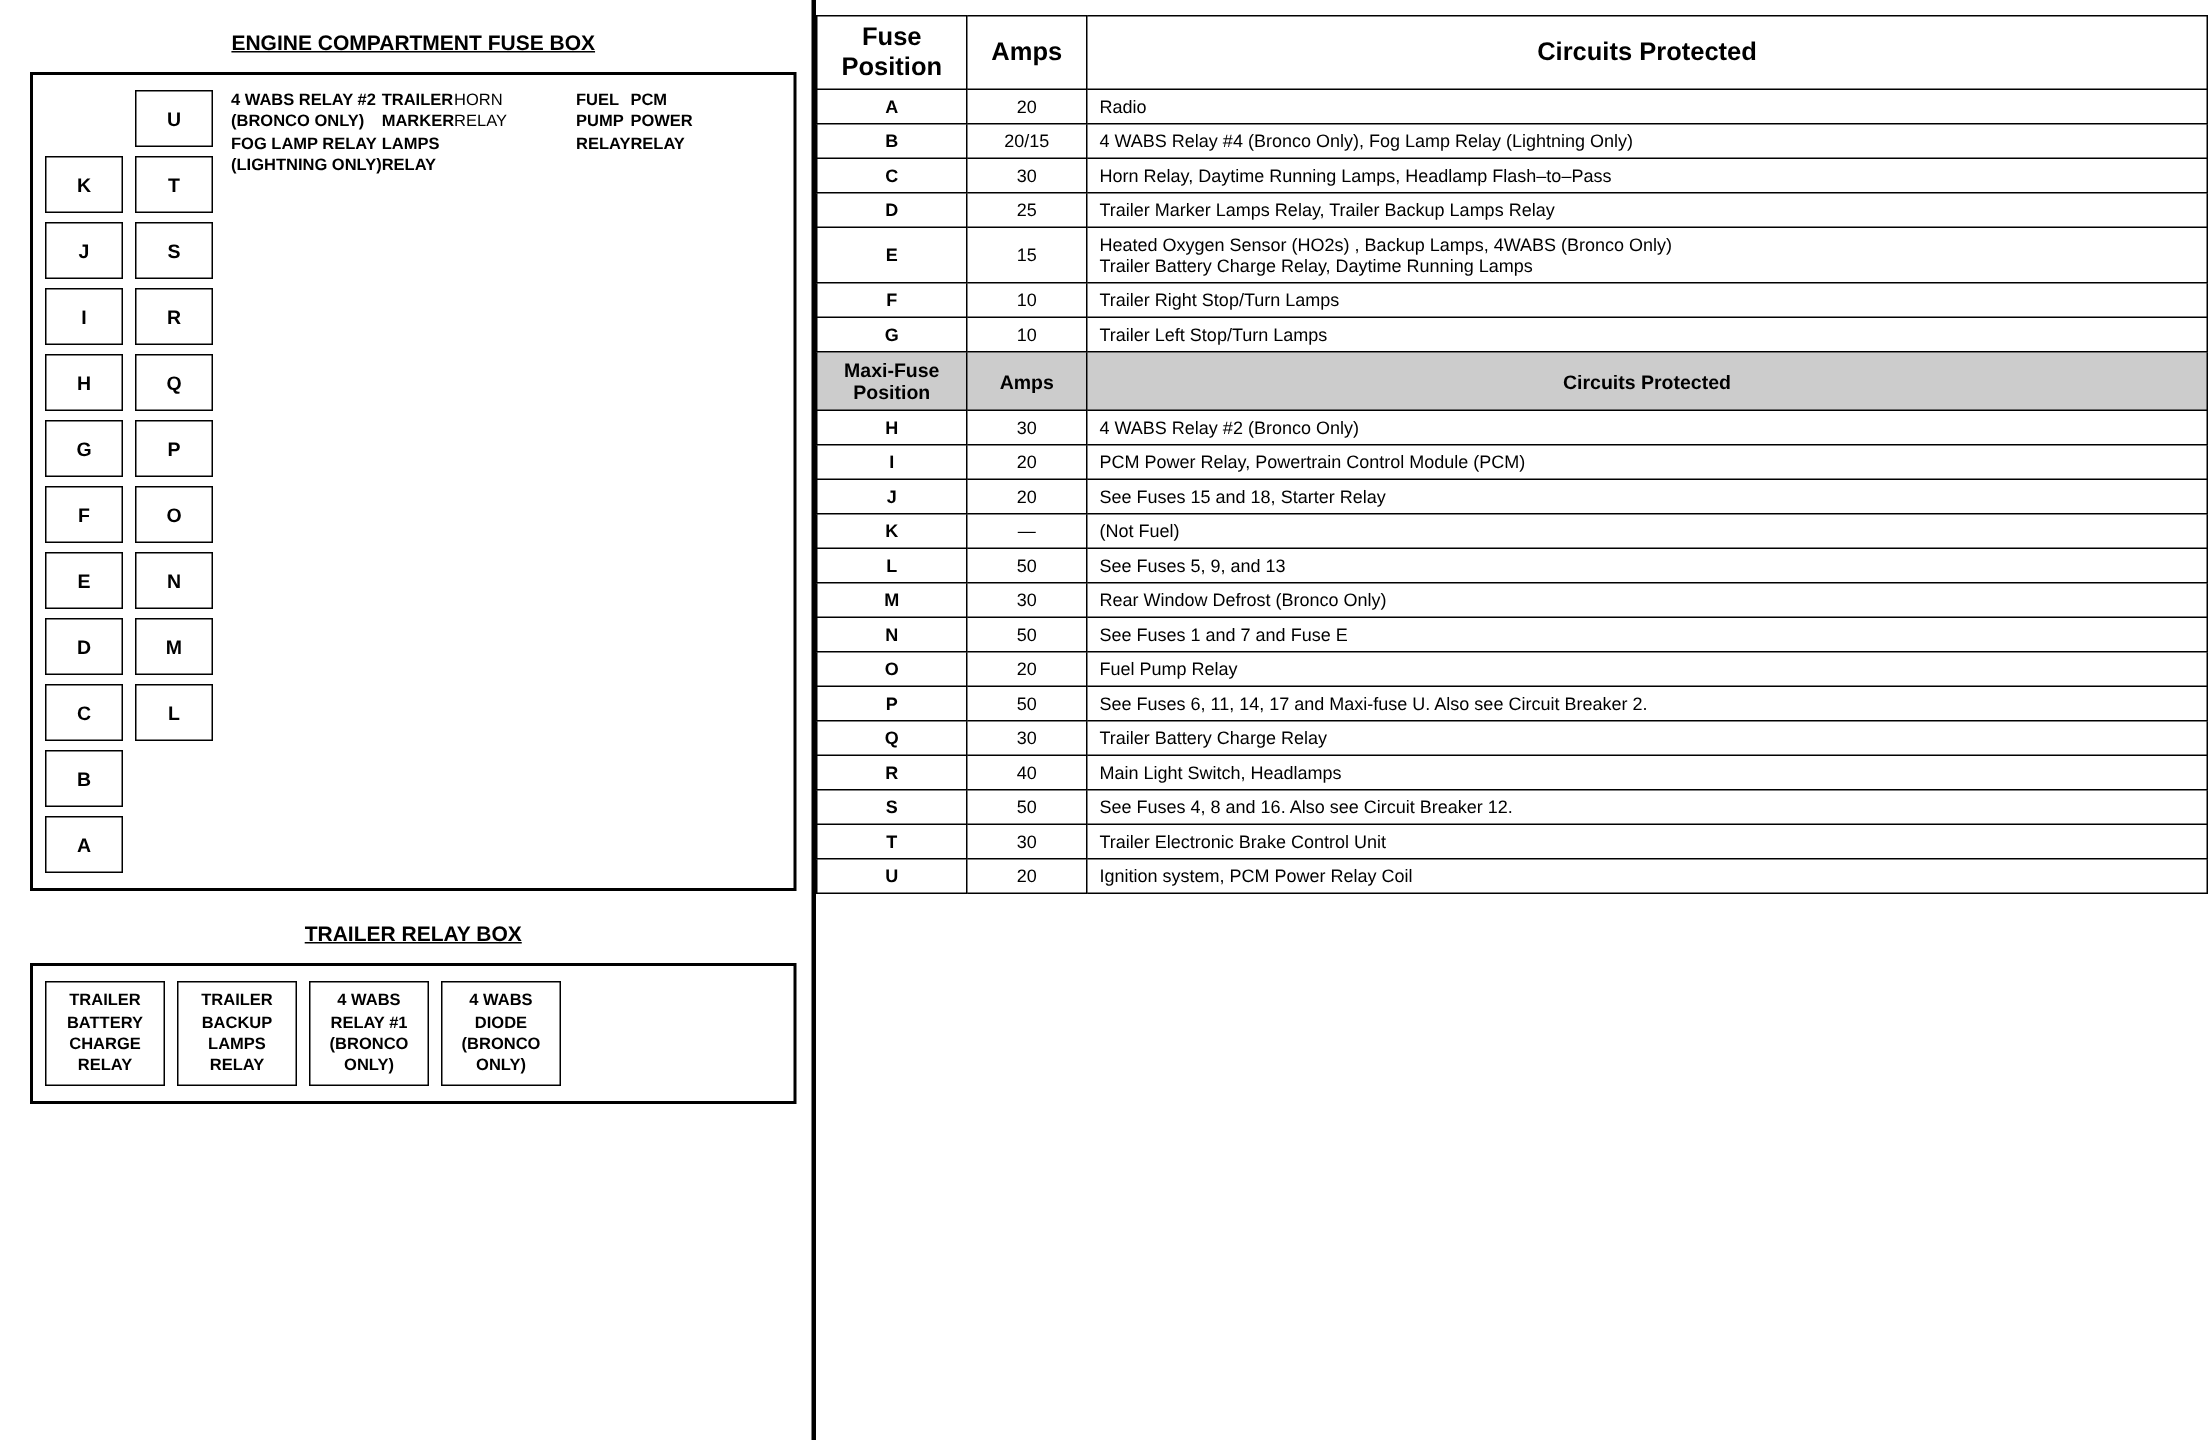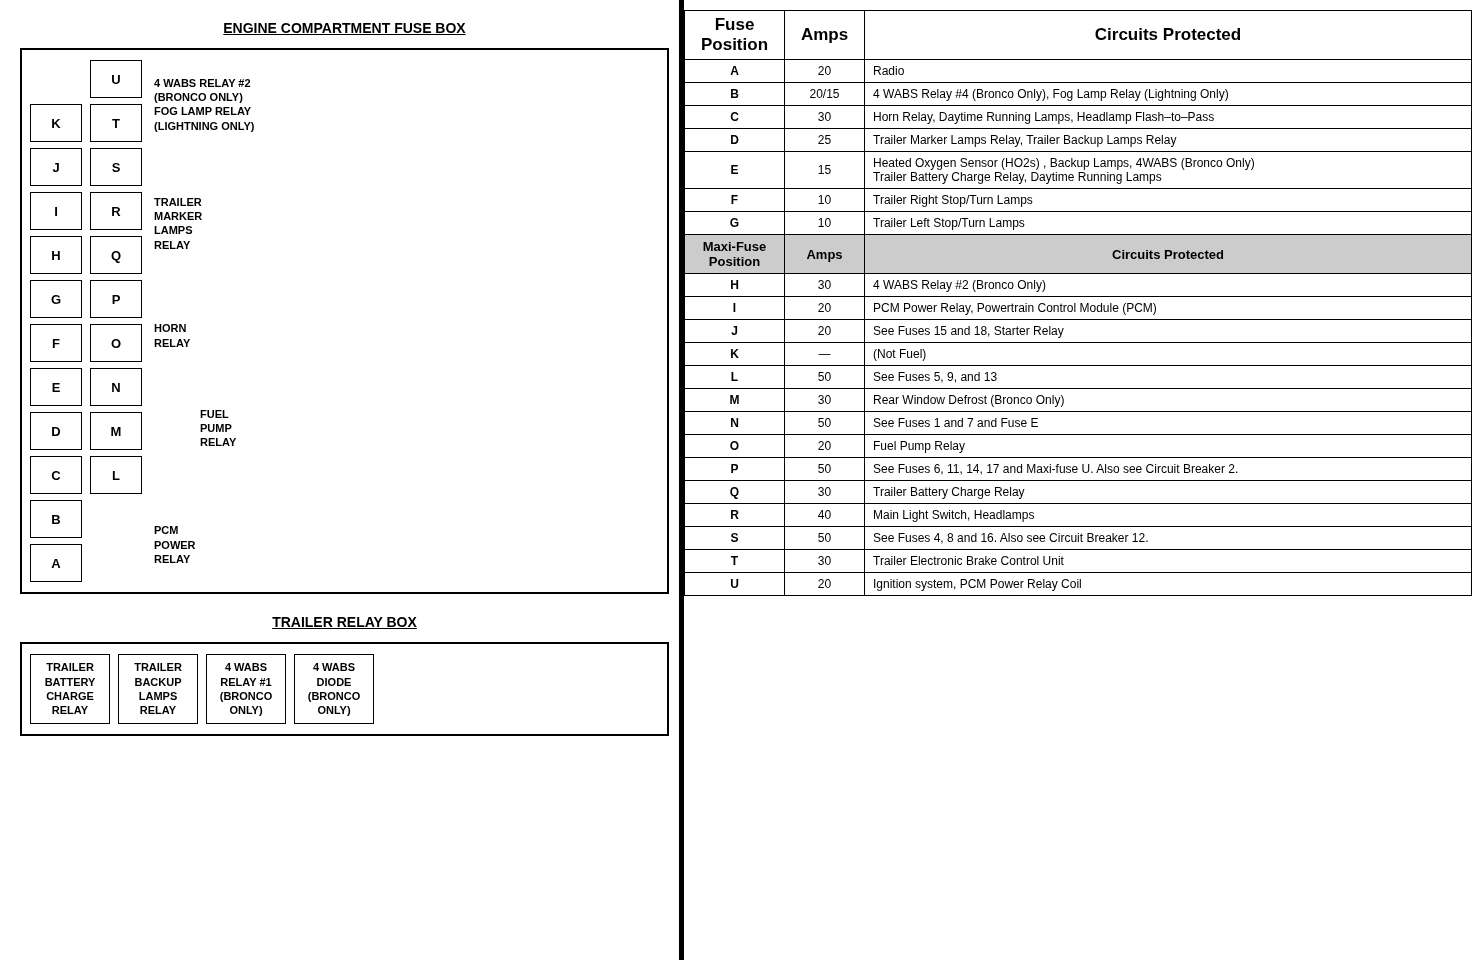--- a/index.html
+++ b/index.html
@@ -11,23 +11,23 @@
       width: 1472px;
       min-height: 960px;
     }
     .page {
       display: flex;
       width: 1472px;
       min-height: 960px;
     }
     
     .left-panel {
-      width: 684px;
+      width: 544px;
       padding: 20px 10px 20px 20px;
-      border-right: 5px solid #000000;
+      border-right: 3px solid #000000;
     }
     .section-title {
       text-align: center;
       font-weight: bold;
       font-size: 14px;
       text-decoration: underline;
       margin-bottom: 12px;
     }
     
     .fuse-box-container {
@@ -116,21 +116,21 @@
       flex-direction: column;
       gap: 6px;
       margin-left: 8px;
     }
     .spacer-cell {
       width: 52px;
       height: 38px;
     }
     .relay-col {
       display: flex;
-      flex-direction: column;
+      flex-direction: row;
       justify-content: space-around;
       margin-left: 12px;
       gap: 0;
     }
   </style>
 </head>
 <body>
 
 <div class="page">
 
@@ -168,21 +168,21 @@
           <div class="fuse-cell">N</div>
           <div class="fuse-cell">M</div>
           <div class="fuse-cell">L</div>
 
           <div class="spacer-cell"></div>
         </div>
 
         <div class="relay-col">
           <div class="relay-label" style="font-size:11px;font-weight:bold;line-height:1.3;margin-bottom:30px;">4 WABS RELAY #2<br>(BRONCO ONLY)<br>FOG LAMP RELAY<br>(LIGHTNING ONLY)</div>
           <div class="relay-label" style="font-size:11px;font-weight:bold;line-height:1.3;margin-bottom:38px;">TRAILER<br>MARKER<br>LAMPS<br>RELAY</div>
-          <div class="relay-label" style="font-size:11px;font-weight:bold;line-height:1.3;margin-bottom:25px;">HORN<br>RELAY</div>
+          <div class="relay-label" style="font-size:11px;font-weight:normal;line-height:1.3;margin-bottom:25px;">HORN<br>RELAY</div>
           <div class="relay-label" style="font-size:11px;font-weight:bold;line-height:1.3;margin-bottom:42px;margin-left:46px;">FUEL<br>PUMP<br>RELAY</div>
           <div class="relay-label" style="font-size:11px;font-weight:bold;line-height:1.3;">PCM<br>POWER<br>RELAY</div>
         </div>
 
       </div>
     </div>
 
     <div class="section-title">TRAILER RELAY BOX</div>
 
     <div class="trailer-relay-container">

